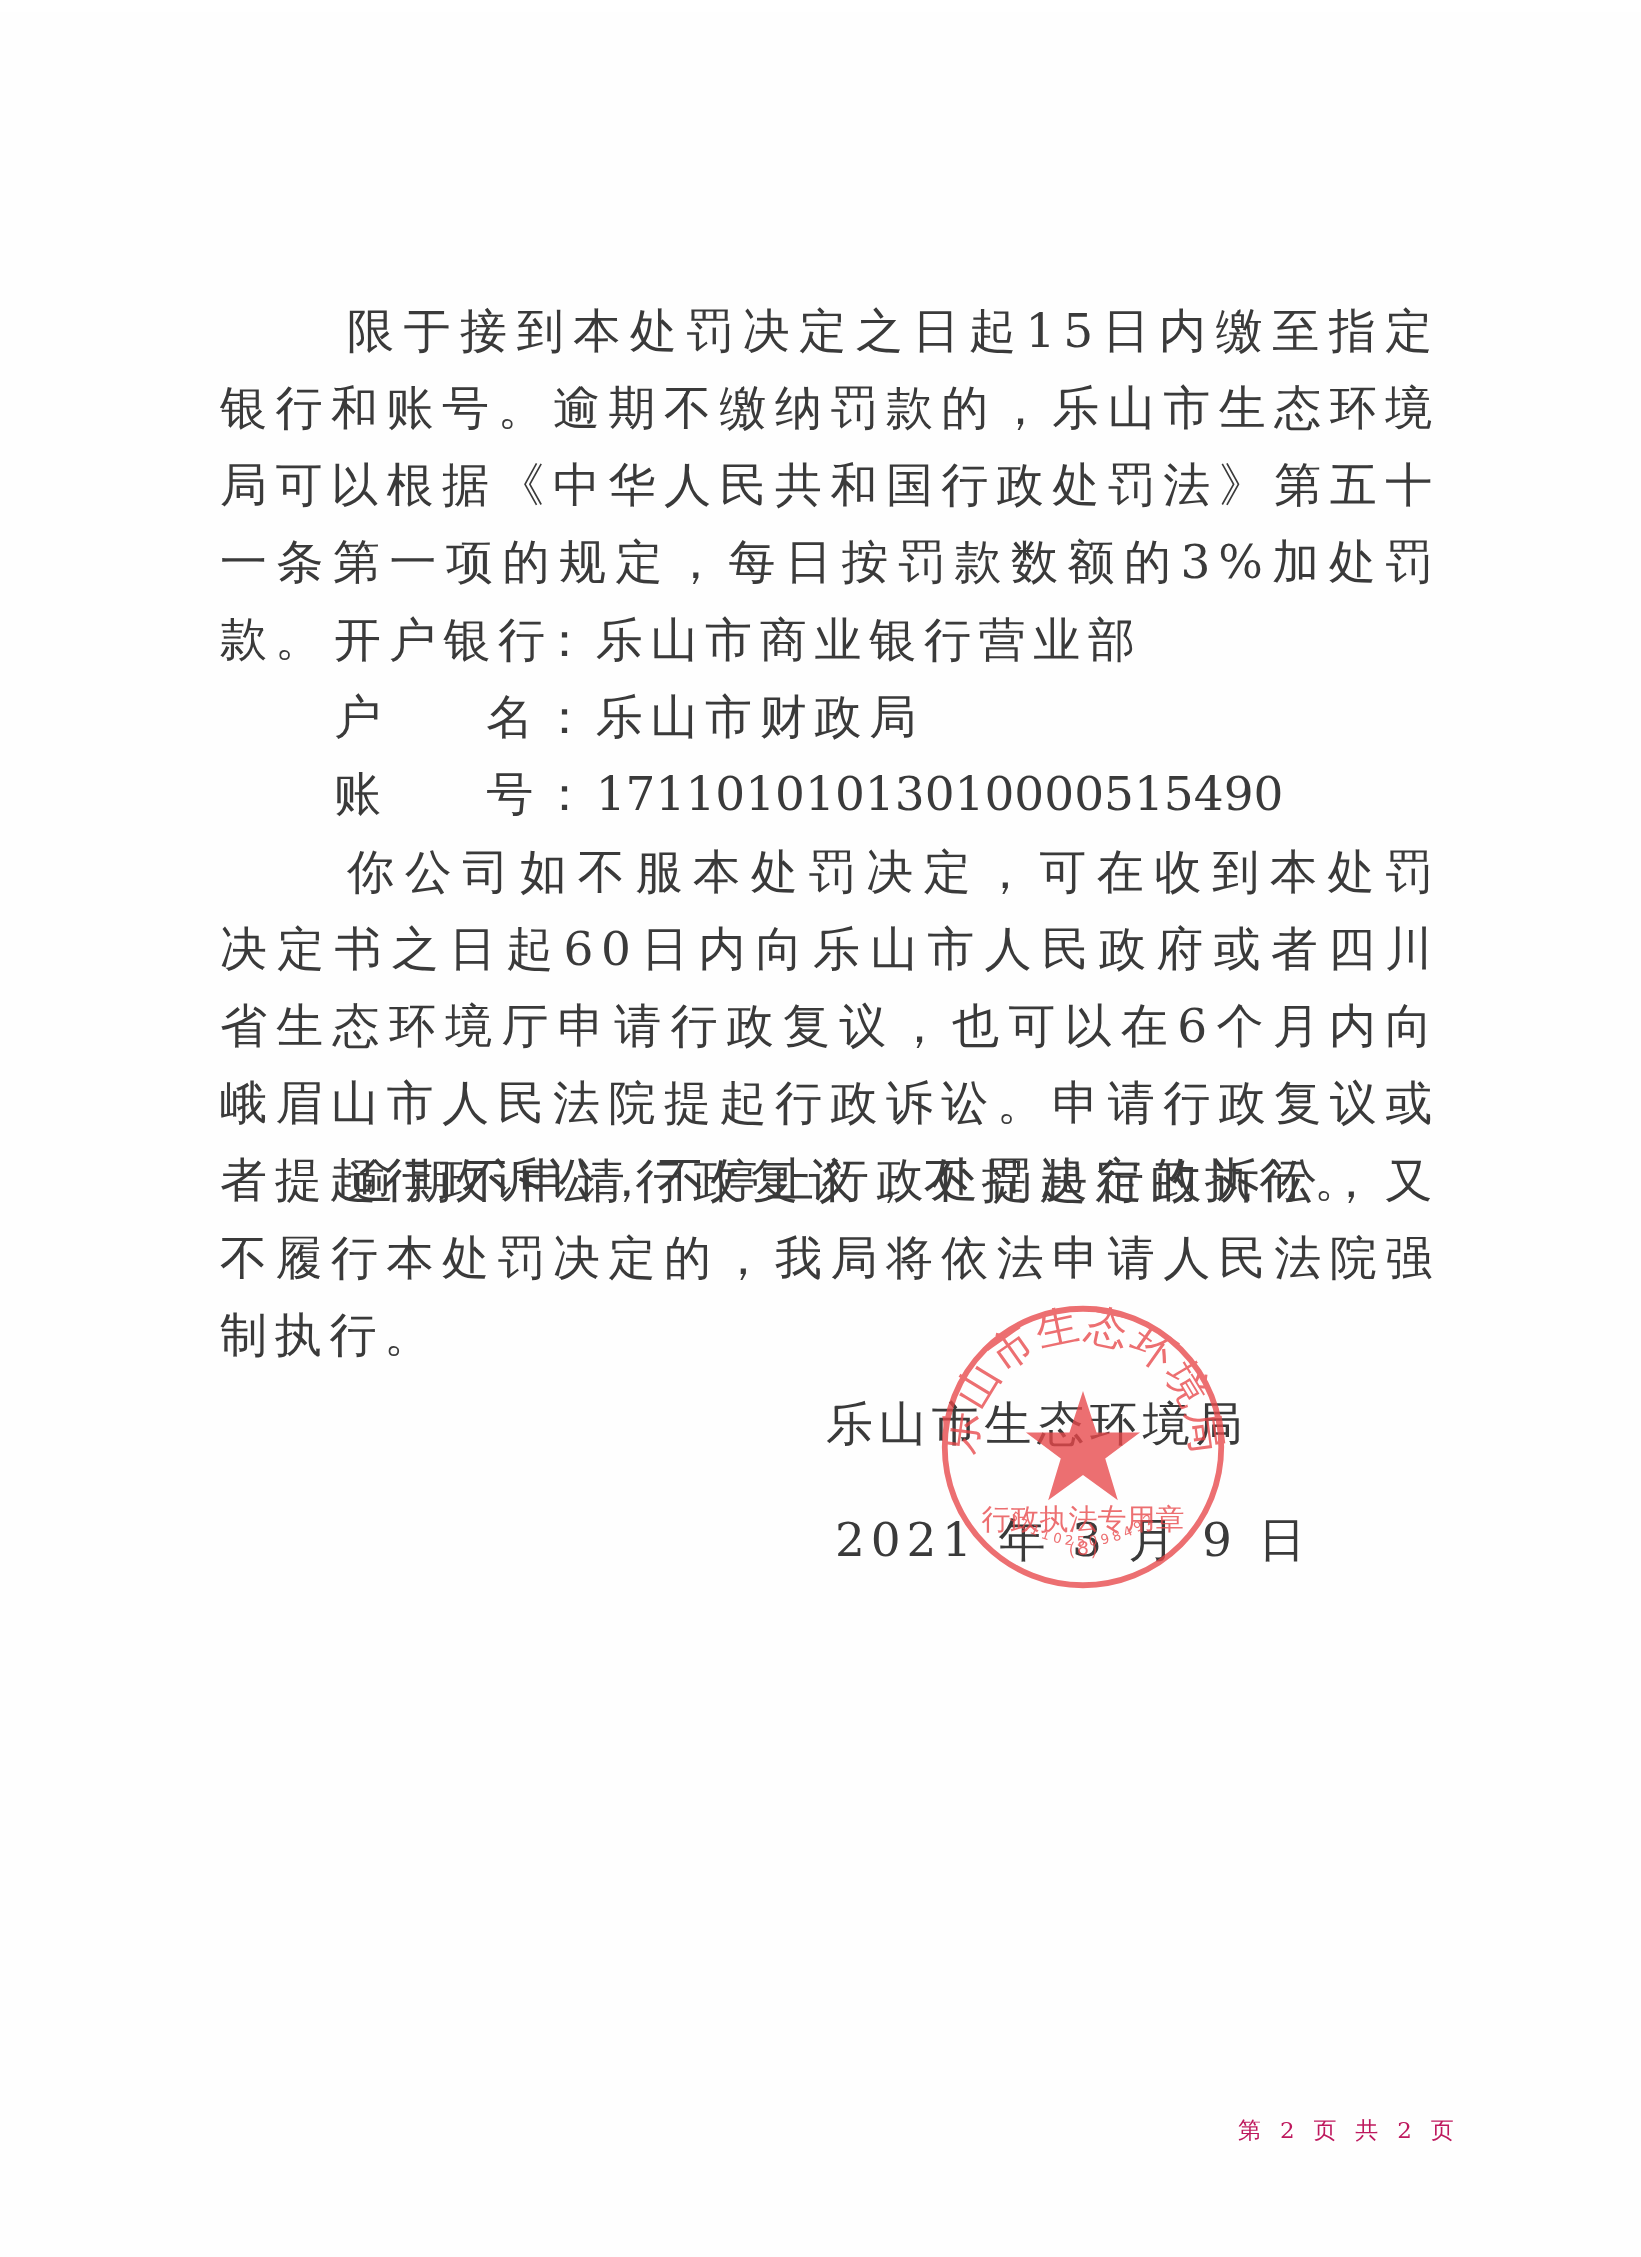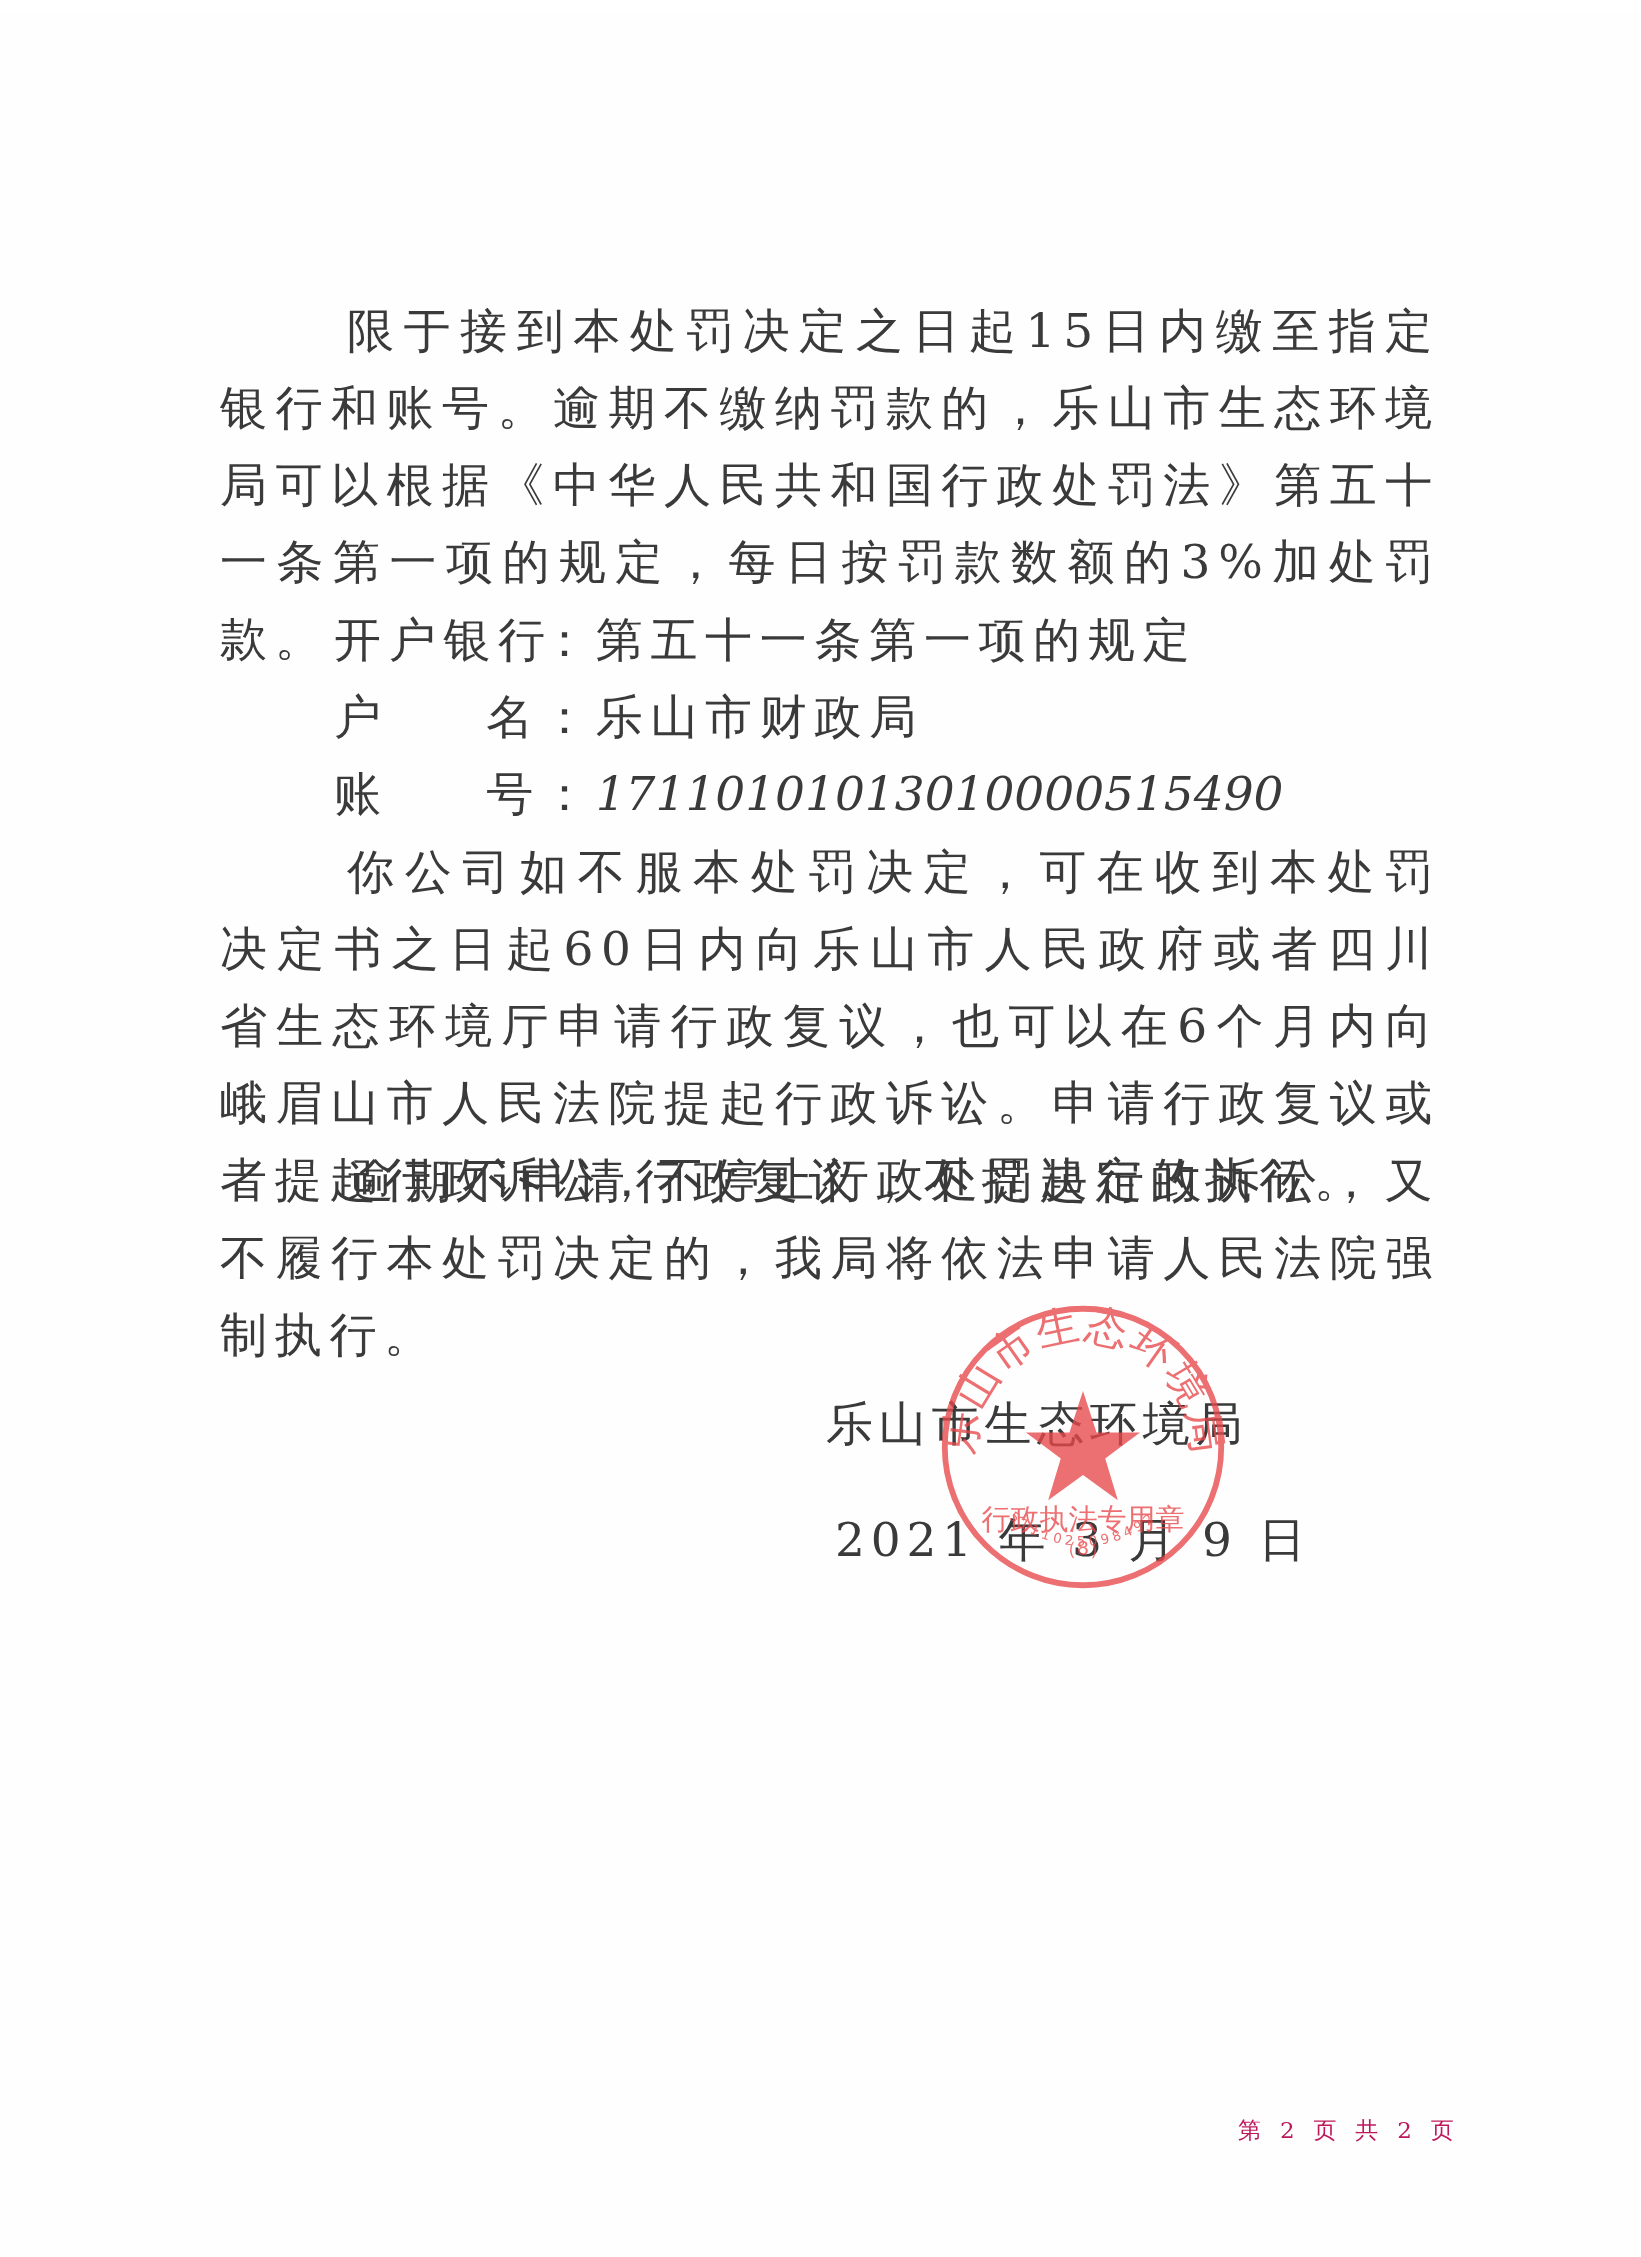--- a/index.html
+++ b/index.html
@@ -82,35 +82,35 @@
 <div class="page">
 
   <p class="body-text indent" style="top:280px;">限于接到本处罚决定之日起15日内缴至指定银行和账号。逾期不缴纳罚款的，乐山市生态环境局可以根据《中华人民共和国行政处罚法》第五十一条第一项的规定，每日按罚款数额的3%加处罚款。</p>
 
   <div class="bank-row" style="top:589px;">
     <span class="bank-label spread">
       <span>开</span>
       <span>户</span>
       <span>银</span>
       <span>行</span>
-    </span><span>：</span><span>第五十一条第一项的规定</span>
+    </span><span>：</span><span>乐山市商业银行营业部</span>
   </div>
 
   <div class="bank-row" style="top:666px;">
     <span class="bank-label spread">
       <span>户</span>
       <span>名</span>
     </span><span>：</span><span>乐山市财政局</span>
   </div>
 
   <div class="bank-row" style="top:743px;">
     <span class="bank-label spread">
       <span>账</span>
       <span>号</span>
-    </span><span>：</span><span style="letter-spacing:0;font-style:italic;">17110101013010000515490</span>
+    </span><span>：</span><span style="letter-spacing:0;">17110101013010000515490</span>
   </div>
 
   <p class="body-text indent" style="top:821px;">你公司如不服本处罚决定，可在收到本处罚决定书之日起60日内向乐山市人民政府或者四川省生态环境厅申请行政复议，也可以在6个月内向峨眉山市人民法院提起行政诉讼。申请行政复议或者提起行政诉讼，不停止行政处罚决定的执行。</p>
 
   <p class="body-text indent" style="top:1130px;">逾期不申请行政复议，不提起行政诉讼，又不履行本处罚决定的，我局将依法申请人民法院强制执行。</p>
 
   <div class="signature" style="top:1381px;">乐山市生态环境局</div>
   <div class="signature" style="top:1458px; left:835px;margin-top:39px;">2021 年 3 月 9 日</div>
 
   <svg class="stamp" viewBox="0 0 300 300">

